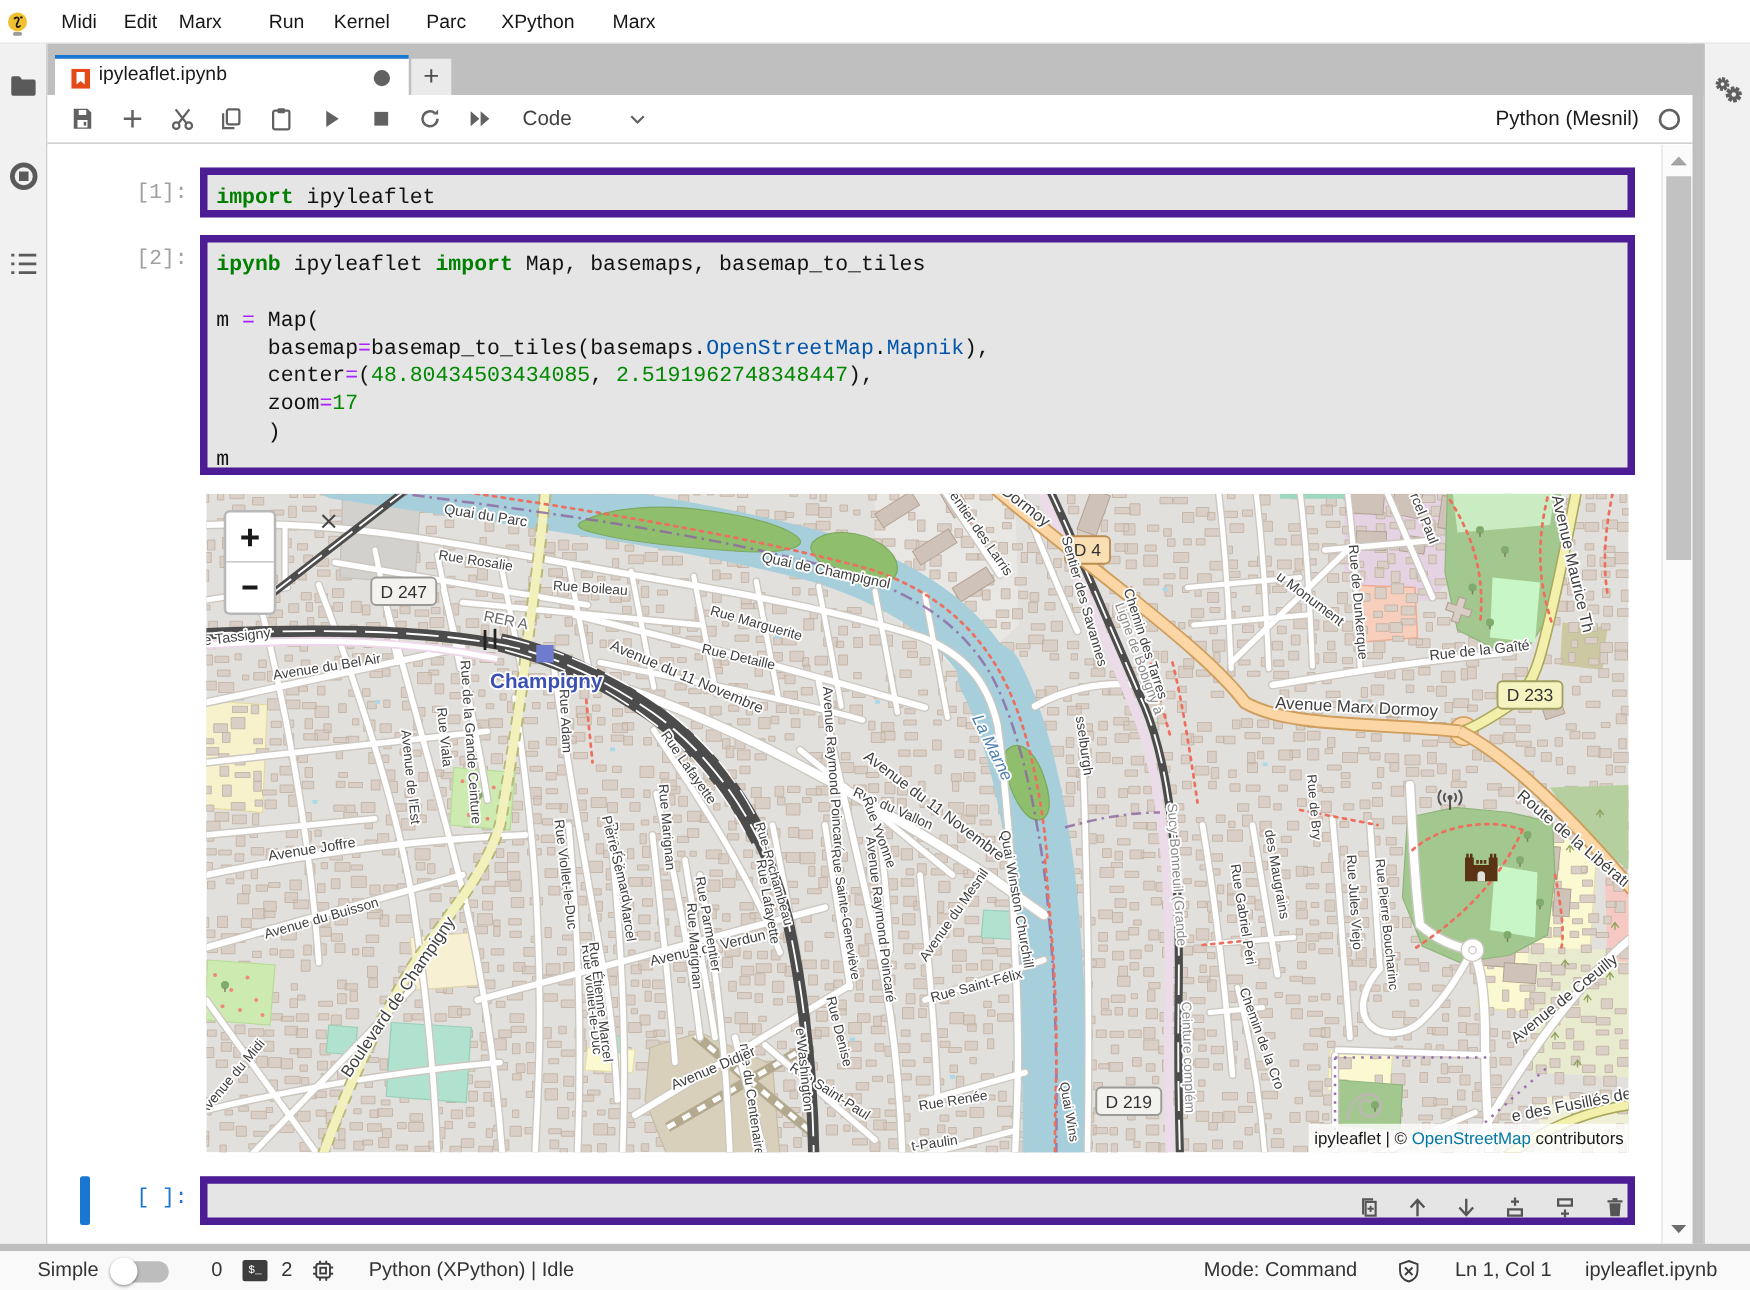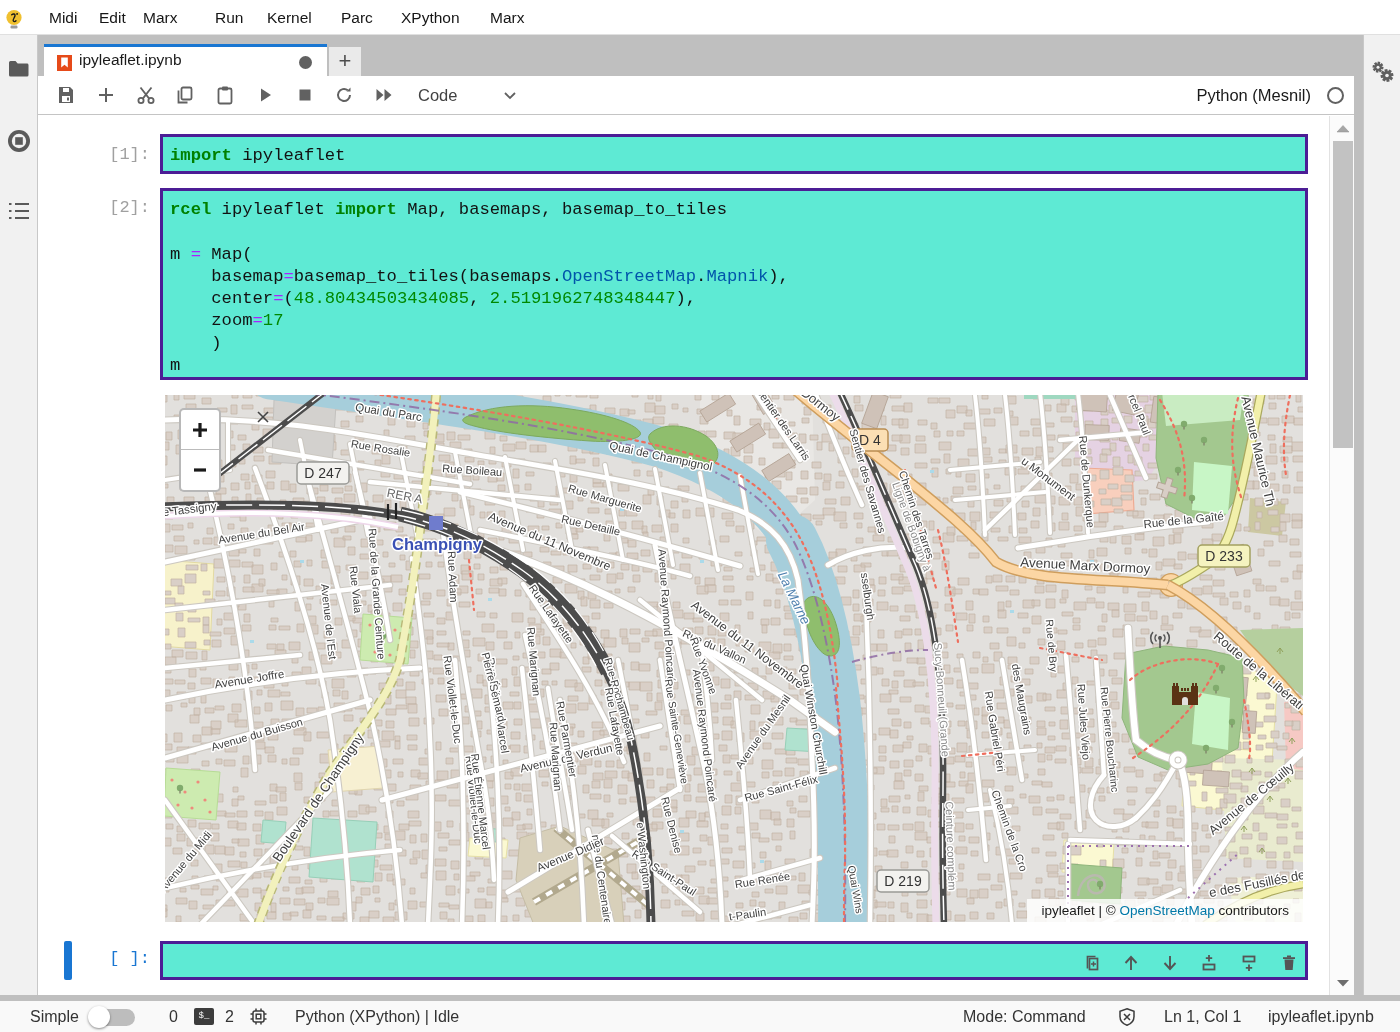--- a/index.html
+++ b/index.html
@@ -8,30 +8,30 @@
 .mi{position:absolute;top:0;height:35px;line-height:35px;font-size:15.5px;color:#161616}
 #leftbar{position:absolute;left:0;top:35px;width:38px;height:960px;background:#f1f1f1;border-right:1px solid #c8c8c8}
 #rightbar{position:absolute;left:1363px;top:35px;width:37px;height:960px;background:#f1f1f1;border-left:1px solid #c8c8c8}
 #tabbar{position:absolute;left:38px;top:35px;width:1325px;height:41px;background:#bfbfbf}
 #tab{position:absolute;left:44px;top:44px;width:283px;height:32px;background:#fff;border-top:3px solid #1976d2}
 #plustab{position:absolute;left:329px;top:47px;width:32px;height:29px;background:#eaeaea;color:#4d4d4d;font-size:22px;text-align:center;line-height:27px;font-weight:400}
 #toolbar{position:absolute;left:38px;top:76px;width:1316px;height:39px;background:#fff;border-bottom:1px solid #c4c4c4}
 .ti{position:absolute;top:8px;width:22px;height:22px}
 #nb{position:absolute;left:38px;top:116px;width:1291px;height:879px;background:#fff}
 .prompt{position:absolute;font-family:"Liberation Mono",monospace;font-size:17px;color:#a0a0a0;width:86px;text-align:right}
-.cellbox{position:absolute;left:122px;background:#5eead4;border:3px solid #4c1d95}
+.cellbox{position:absolute;left:122px;background:#e5e5e5;border:6px solid #4c1d95}
 .code{position:absolute;left:7px;top:8px;font-family:"Liberation Mono",monospace;font-size:17.2px;line-height:22.3px;color:#121212;white-space:pre}
 .kw{color:#008000;font-weight:bold}.op{color:#aa22ff}.num{color:#080}.prop{color:#05a}
 #statusbar{position:absolute;left:0;top:1001px;width:1400px;height:31px;background:#f9f9f9;font-size:16px;color:#333}
 .sbi{position:absolute;top:0;height:47px;line-height:31px}
 #scrolltrack{position:absolute;left:1329px;top:116px;width:25px;height:879px;background:#fbfbfb;border-left:1px solid #e2e2e2}
 #maparea{position:absolute;left:165px;top:395px;width:1138px;height:527px;overflow:hidden}
 #zoomctl{position:absolute;left:14px;top:13px;width:42px;height:84px;background:#fff;border:2px solid rgba(0,0,0,0.28);border-radius:5px;z-index:5}
 #zoomctl .zb{width:38px;height:40px;text-align:center;color:#1a1a1a}
-#attrib{position:absolute;right:0;bottom:0;height:23px;line-height:23px;background:rgba(255,255,255,0.82);padding:0 14px;font-size:13.5px;color:#1a1a1a;z-index:5}
+#attrib{position:absolute;right:0;bottom:0;height:23px;line-height:23px;background:rgba(255,255,255,0.82);padding:0 4px;font-size:13.5px;color:#1a1a1a;z-index:5}
 </style></head><body>
 <div id="menubar">
     <svg class="abs" style="left:3px;top:8px" width="22" height="22" viewBox="0 0 22 22">
 <rect x="7.5" y="17.5" width="7" height="3" rx="1.2" fill="#9a9a9a"></rect>
 <circle cx="11" cy="9.5" r="7.6" fill="#f0c02f"></circle>
 <path d="M8.7 6.8c1.8-1.5 3.5-.8 3.3.8-.2 1.8-2.2 3.6-1.8 5.1.25 1.3 2 1.1 2.8.1" fill="none" stroke="#1a1a1a" stroke-width="1.4" stroke-linecap="round"></path>
 <circle cx="14.1" cy="5.9" r="0.95" fill="#1a1a1a"></circle>
 </svg>
     <span class="mi" style="left:49px">Midi</span>
     <span class="mi" style="left:99px">Edit</span>
@@ -116,21 +116,21 @@
     <span class="abs" style="left:1139px;top:0;width:134px;height:39px;line-height:39px;font-size:16.5px;color:#1a1a1a;text-align:right">Python (Mesnil)</span>
     <span class="abs" style="left:1289px;top:11px;width:17px;height:17px;border:2px solid #616161;border-radius:50%"></span>
   </div>
 <div id="nb">
     <div class="prompt" style="left:26px;top:29px">[1]:</div>
     <div class="cellbox" style="top:18px;width:1148px;height:40px">
       <div class="code"><span class="kw">import</span> ipyleaflet</div>
     </div>
     <div class="prompt" style="left:26px;top:82px">[2]:</div>
     <div class="cellbox" style="top:72px;width:1148px;height:192px">
-      <div class="code"><span class="kw">rcel</span> ipyleaflet <span class="kw">import</span> Map, basemaps, basemap_to_tiles
+      <div class="code"><span class="kw">ipynb</span> ipyleaflet <span class="kw">import</span> Map, basemaps, basemap_to_tiles
 
 m <span class="op">=</span> Map(
     basemap<span class="op">=</span>basemap_to_tiles(basemaps.<span class="prop">OpenStreetMap</span>.<span class="prop">Mapnik</span>),
     center<span class="op">=</span>(<span class="num">48.80434503434085</span>, <span class="num">2.5191962748348447</span>),
     zoom<span class="op">=</span><span class="num">17</span>
     )
 m</div>
     </div>
   </div>
 <div id="maparea">

